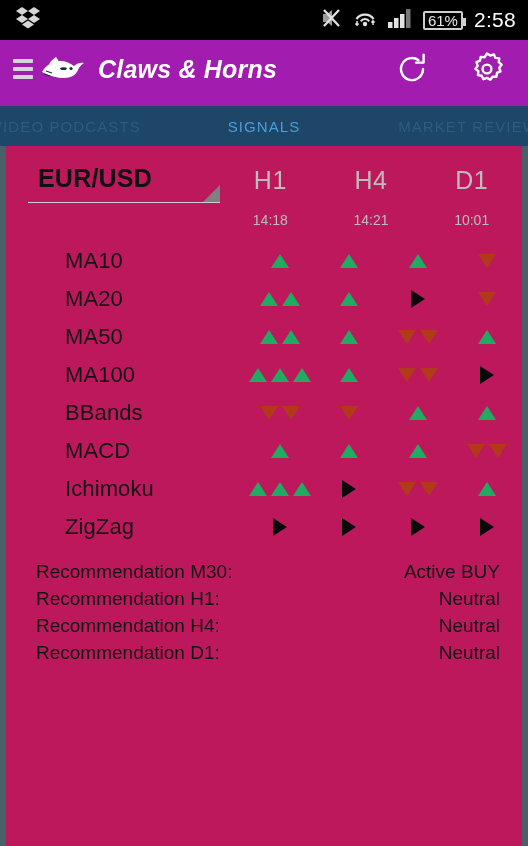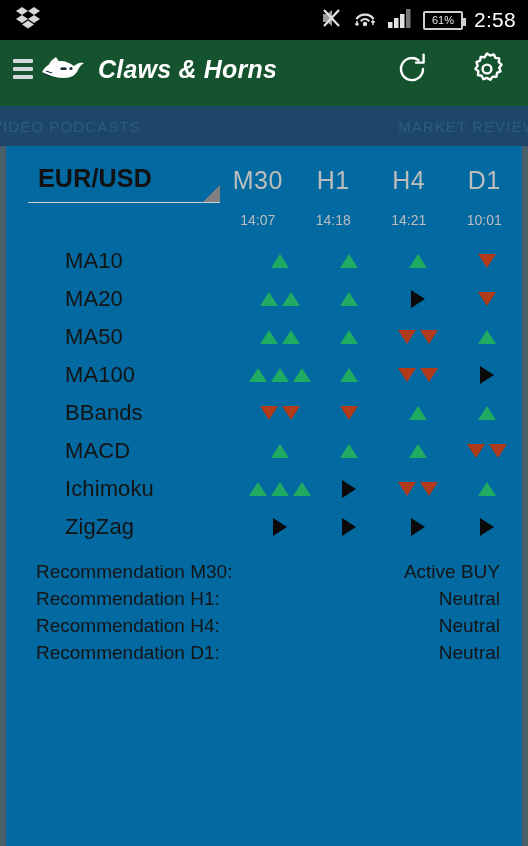--- a/index.html
+++ b/index.html
@@ -34,25 +34,25 @@
   .battery {
     position:relative;
     width:40px; height:19px;
     border:2px solid #cfcfcf; border-radius:2px;
     display:flex; align-items:center; justify-content:center;
   }
   .battery::after {
     content:""; position:absolute; right:-5px; top:5px;
     width:3px; height:8px; background:#cfcfcf;
   }
-  .battery span { font-size:11px; color:#e8e8e8; line-height:1; }
+  .battery span { font-size:15px; color:#e8e8e8; line-height:1; }
 
   
   .appbar {
-    flex:0 0 66px; background:#14532d;
+    flex:0 0 66px; background:#a21caf;
     display:flex; align-items:center;
     padding:0 22px 8px 10px;
   }
   .hamburger { width:26px; display:flex; flex-direction:column; gap:4px; padding:4px 3px; cursor:pointer; }
   .hamburger i { display:block; height:4px; background:#d2d8da; border-radius:1px; }
   .brandlogo { margin:0 6px 0 4px; display:flex; align-items:center; }
   .apptitle {
     color:#fff; font-size:25px; font-style:italic; font-weight:bold;
     letter-spacing:0.2px; margin-left:6px;
   }
@@ -68,21 +68,21 @@
   .tab {
     font-size:15px; letter-spacing:1.1px; white-space:nowrap;
     cursor:pointer; font-family:"Liberation Sans", sans-serif;
   }
   .tab.left  { position:absolute; left:-8px;  color:#2a5d85; }
   .tab.mid   { position:absolute; left:0; right:0; text-align:center; color:#4a9fd8; }
   .tab.right { position:absolute; right:-10px; color:#2a5d85; }
 
   
   .sheet {
-    flex:1 1 auto; background:#0369a1;
+    flex:1 1 auto; background:#be185d;
     margin:0 6px 0 6px;
     position:relative; overflow:hidden;
   }
 
   
   .headrow {
     display:flex; align-items:flex-start;
     padding:18px 0 0 0; height:94px;
   }
   .spinner {
@@ -224,37 +224,34 @@
             <path d="M19 3.5 l3.3 2.1 3.6 -1.2 1.6 3.5 3.8 0.5 -0.6 3.8 2.9 2.5 -2.4 3 1.3 3.6 -3.5 1.6 -0.6 3.8 -3.8 0.1 -2.3 3 -3.3 -1.9 -3.6 1.3 -1.7 -3.4 -3.8 -0.7 0.5 -3.8 -3 -2.4 2.3 -3.1 -1.2 -3.6 3.5 -1.5 0.7 -3.8 3.8 0.4 z" transform="translate(0,0)"></path>
             <circle cx="19" cy="19" r="4.4"></circle>
           </g>
         </svg>
       </span>
     </div>
   </div>
 
   <div class="tabbar">
     <span class="tab left">VIDEO PODCASTS</span>
+    <span class="tab mid">SIGNALS</span>
     <span class="tab right">MARKET REVIEW</span>
   </div>
 
   <div class="sheet">
 
     <div class="headrow">
       <div class="spinner">
         <div class="spinner-label">EUR/USD</div>
         <div class="spinner-underline"></div>
         <div class="spinner-caret"></div>
       </div>
       <div class="colheads">
           <div class="colhead">
-            <div class="tf">M30</div>
-            <div class="ts">14:07</div>
-          </div>
-          <div class="colhead">
             <div class="tf">H1</div>
             <div class="ts">14:18</div>
           </div>
           <div class="colhead">
             <div class="tf">H4</div>
             <div class="ts">14:21</div>
           </div>
           <div class="colhead">
             <div class="tf">D1</div>
             <div class="ts">10:01</div>

